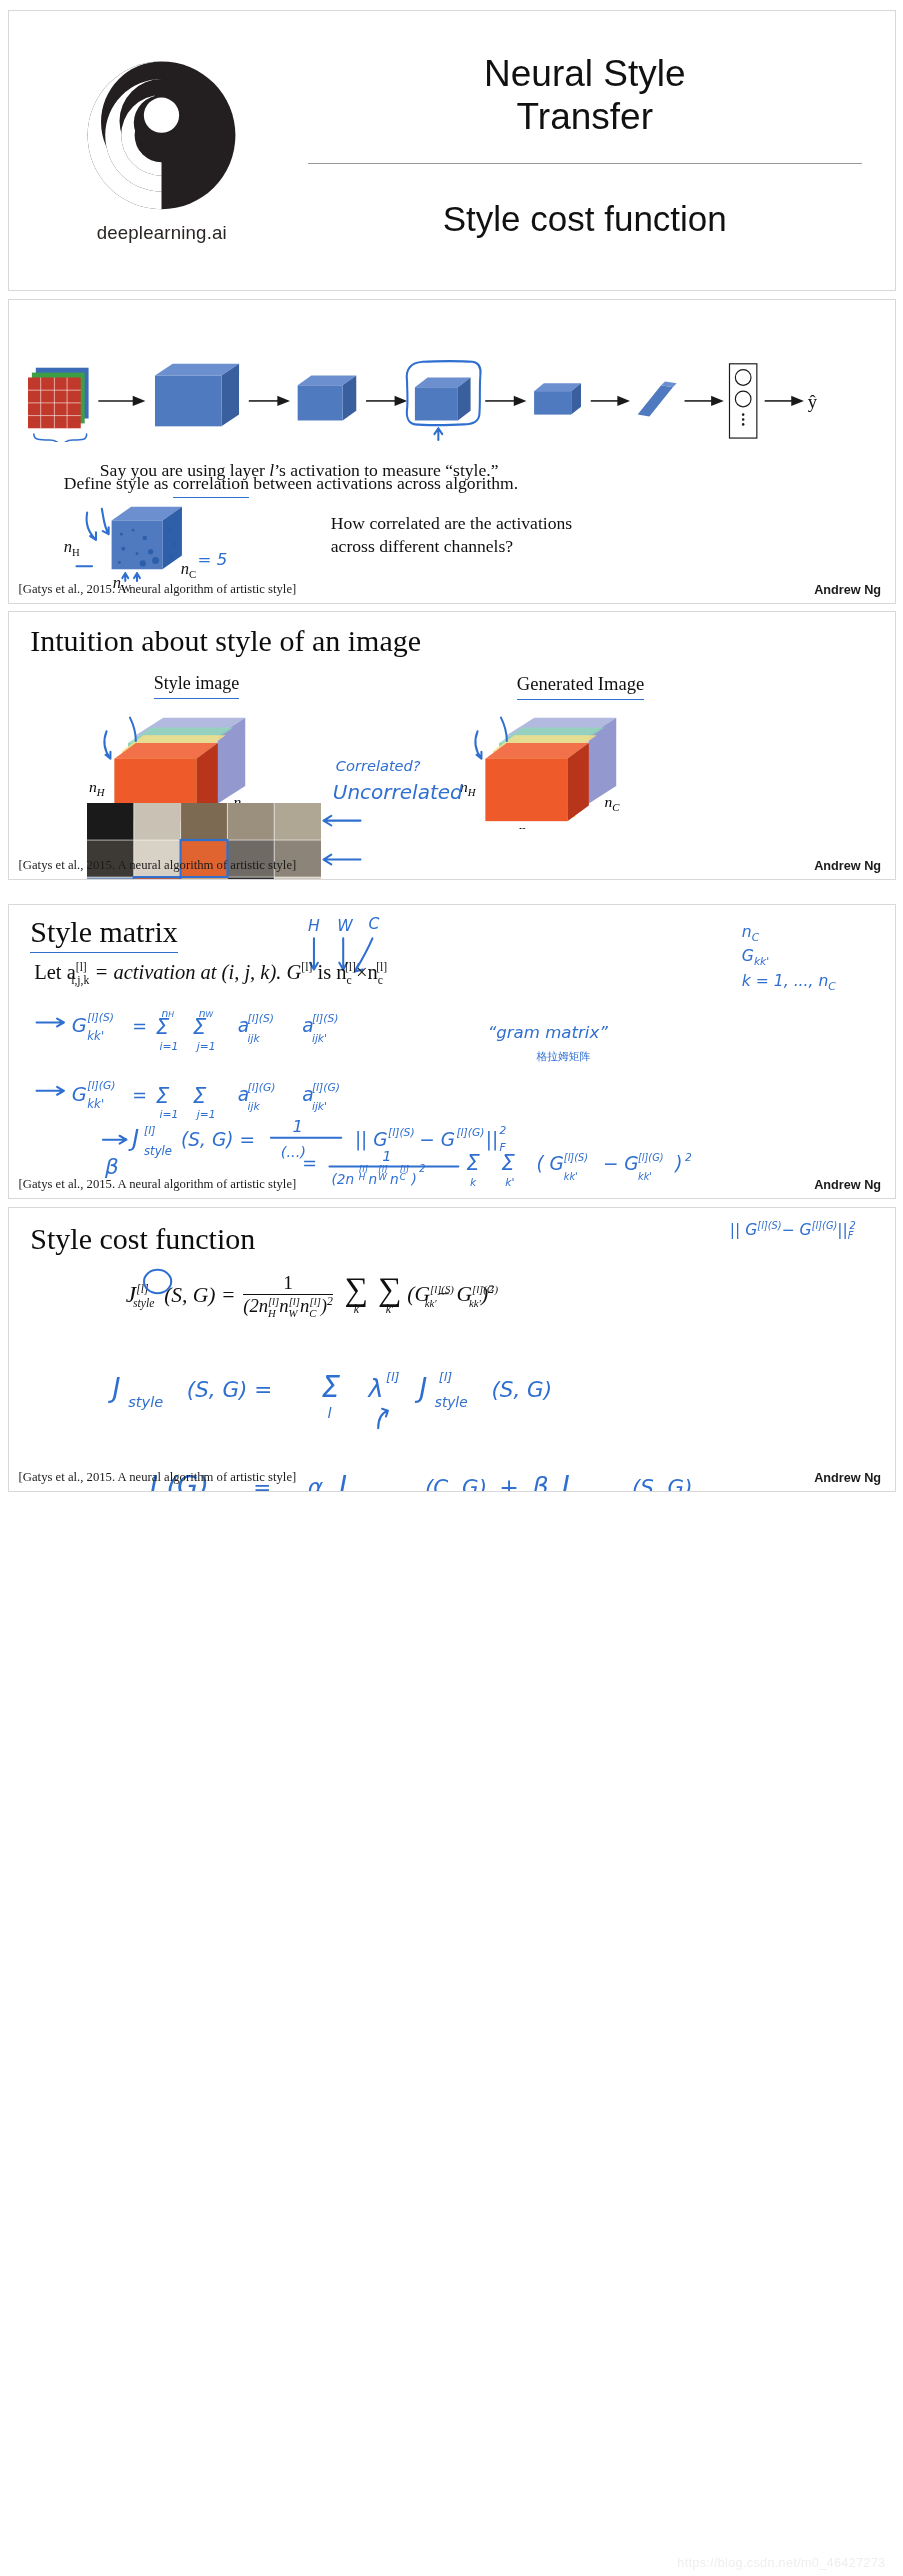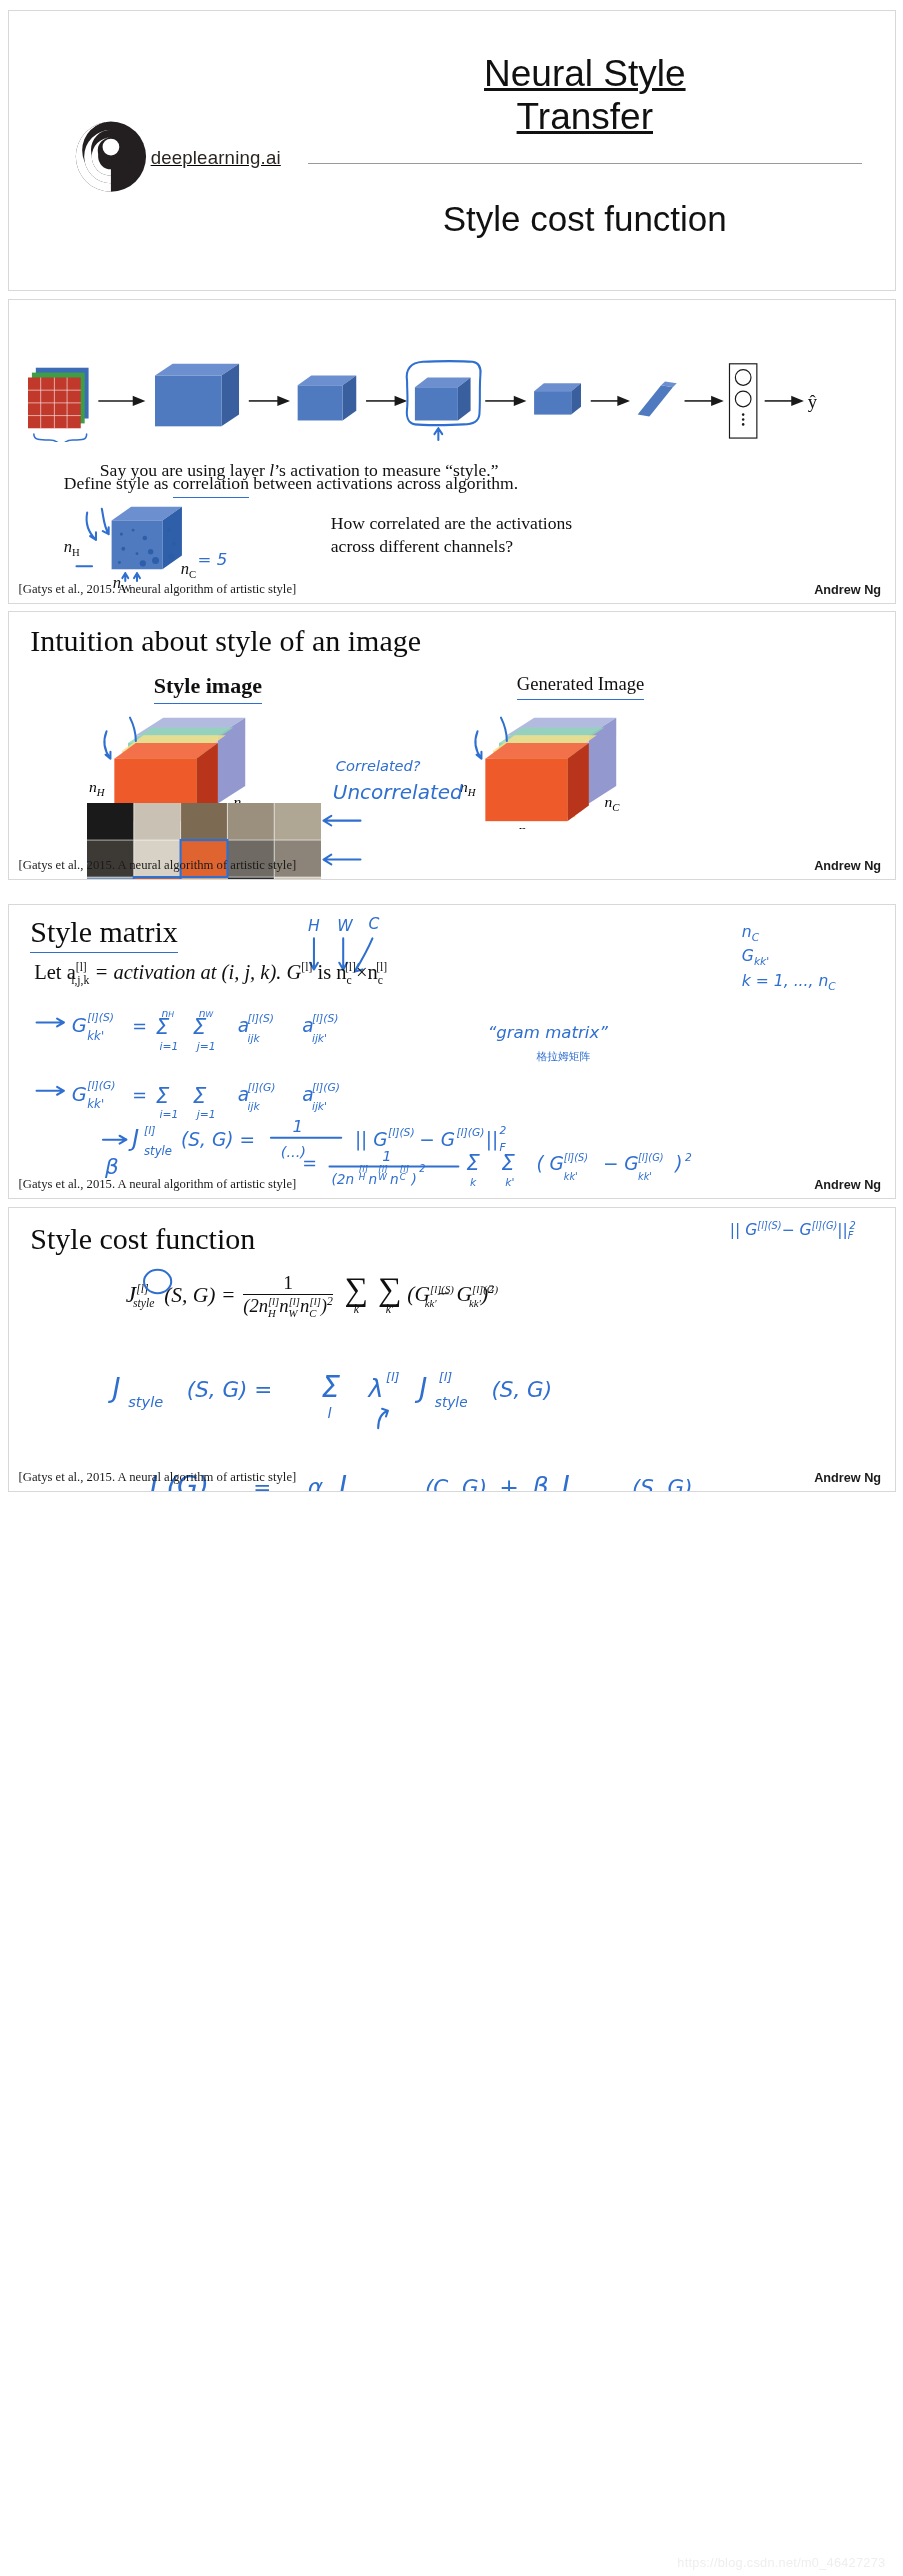--- a/index.html
+++ b/index.html
@@ -19,37 +19,37 @@
     position: absolute;
     left: 7.8px;
     width: 888px;
     background: #ffffff;
     border: 1px solid #d8d8d8;
     overflow: hidden;
   }
   
   #slide1 { top: 9.8px; height: 281px; }
   .logo-wrap {
-    position: absolute; left: 62px; top: 37px;
+    position: absolute; left: 48px; top: 37px;
     width: 210px; height: 215px;
-    display: flex; align-items: center; text-decoration: underline;
+    display: flex; flex-direction: column; align-items: center;
   }
   .logo-mark { width: 171px; height: 168px; display: block; }
   .logo-text {
     margin-top: 5.9px;
     font-family: "Liberation Sans", sans-serif;
     font-size: 18.6px; color: #2a2522; letter-spacing: 0.2px;
   }
   .title-col {
     position: absolute; left: 293px; top: 41px; width: 566px;
     text-align: center;
     font-family: "Liberation Sans", sans-serif;
     color: #111;
   }
-  .title-main { font-size: 37px; line-height: 1.18; font-weight: 400; text-decoration: underline; }
+  .title-main { font-size: 37px; line-height: 1.18; font-weight: 400; }
   .title-rule { border-top: 1px solid #9a9a9a; margin: 23.4px 5.9px 0 5.9px; }
   .title-sub { margin-top: 35px; font-size: 35px; font-weight: 400; }
 
   
   .slide-title {
     position: absolute; left: 21.5px;
     font-family: "Liberation Serif", serif;
     font-size: 30px; color: #0d0d0d; white-space: nowrap;
   }
   .footer-cite {
@@ -264,21 +264,21 @@
     <div class="body-text" style="left:322px; top:211px;">How correlated are the activations</div>
     <div class="body-text" style="left:322px; top:234px;">across different channels?</div>
 
     <div class="footer-cite">[Gatys et al., 2015. A neural algorithm of artistic style]</div>
     <div class="footer-author">Andrew Ng</div>
   </div>
 
   <div class="slide" id="slide3">
     <div class="slide-title" style="top:11.7px;">Intuition about style of an image</div>
 
-    <div style="position:absolute; left:145px; top:61px; font-size:22px;font-weight:bold;" class="mathtext ul-blue">Style image</div>
+    <div style="position:absolute; left:145px; top:61px; font-size:18px;" class="mathtext ul-blue">Style image</div>
     <div style="position:absolute; left:508px; top:61px; font-size:18.6px;" class="mathtext ul-blue">Generated Image</div>
 
     <svg style="position:absolute; left:78px; top:90px; width:293px; height:127px;" viewBox="0 0 300 130">
       <g opacity=".75">
         <polygon points="50,34 134,34 162,16 78,16" fill="#9aa3d6"></polygon>
         <polygon points="134,34 134,104 162,86 162,16" fill="#6f78bf"></polygon>
         <rect x="50" y="34" width="84" height="70" fill="#aab2de"></rect>
       </g>
       <g opacity=".8">
         <polygon points="42,42 126,42 150,26 66,26" fill="#8fd6b8"></polygon>

